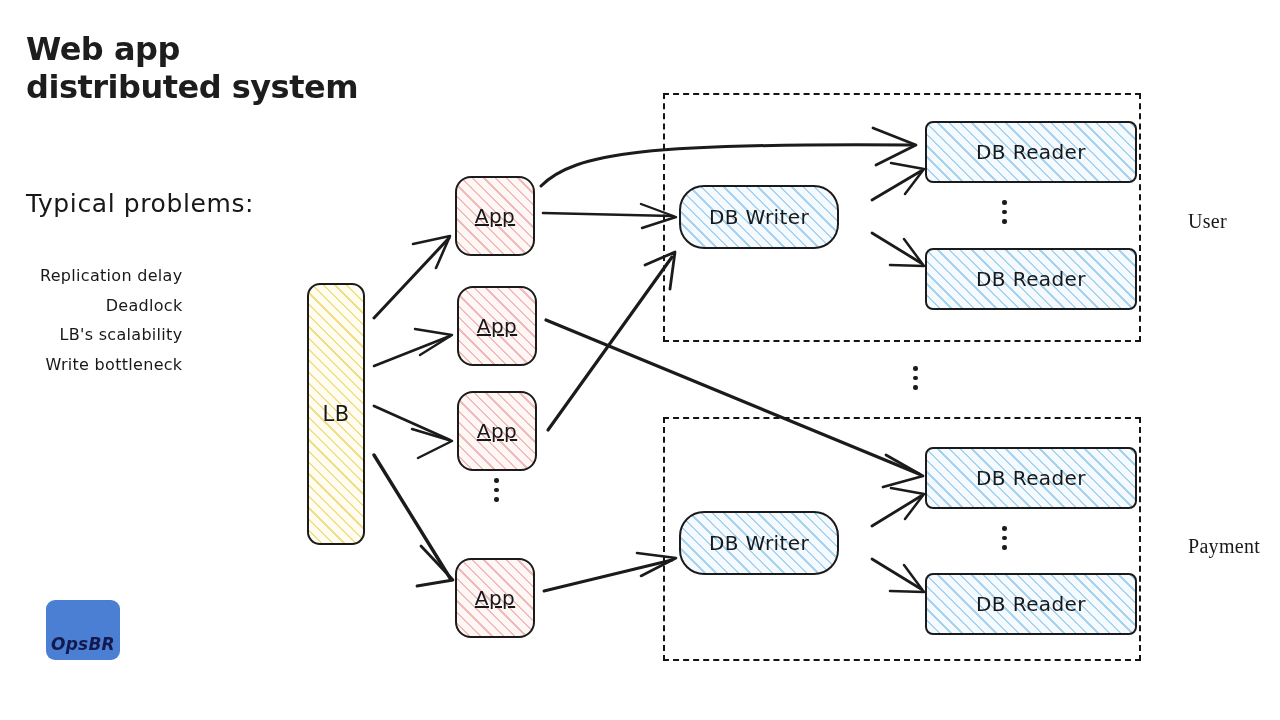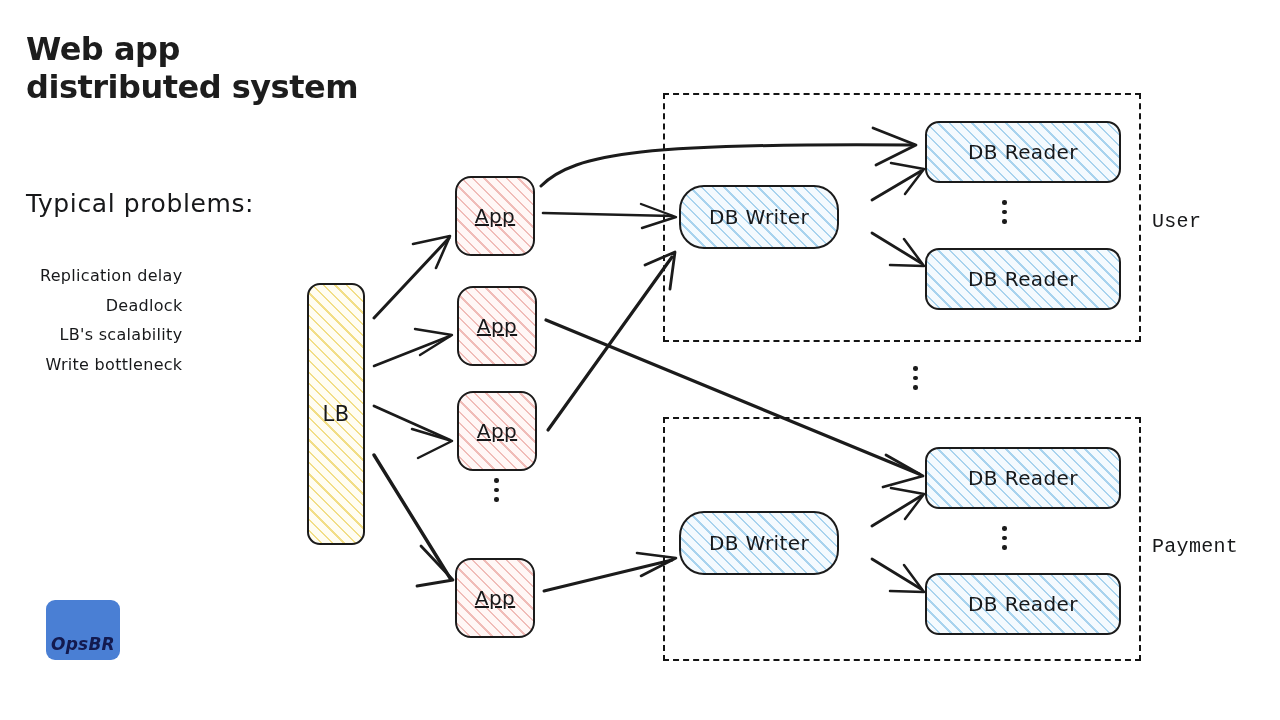--- a/index.html
+++ b/index.html
@@ -104,35 +104,35 @@
     width:80px;height:80px;border-radius:16px;
   }
   .app-box .lbl{font-size:20px;text-decoration:underline;}
 
   .writer-box{
     width:160px;height:64px;border-radius:25px;
   }
   .writer-box .lbl{font-size:20px;}
 
   .reader-box{
-    width:196px;height:62px;border-radius:14px;
+    width:212px;height:62px;border-radius:8px;
   }
   .reader-box .lbl{font-size:20px;}
 
   
   .group{
     position:absolute;box-sizing:border-box;
     border:2.6px dashed #141414;
     background:transparent;
   }
   .group-label{
     position:absolute;
-    font-family:Liberation Mono, monospace;
+    font-family:Liberation Serif, serif;
     font-size:20px;color:#17181a;
-    white-space:nowrap;letter-spacing:.3px;
+    white-space:nowrap;letter-spacing:.3px;margin-left:36px;
   }
 
   
   .vdots{
     position:absolute;
     display:flex;flex-direction:column;align-items:center;
     gap:5px;
   }
   .vdots i{
     display:block;width:4.5px;height:4.5px;border-radius:50%;

